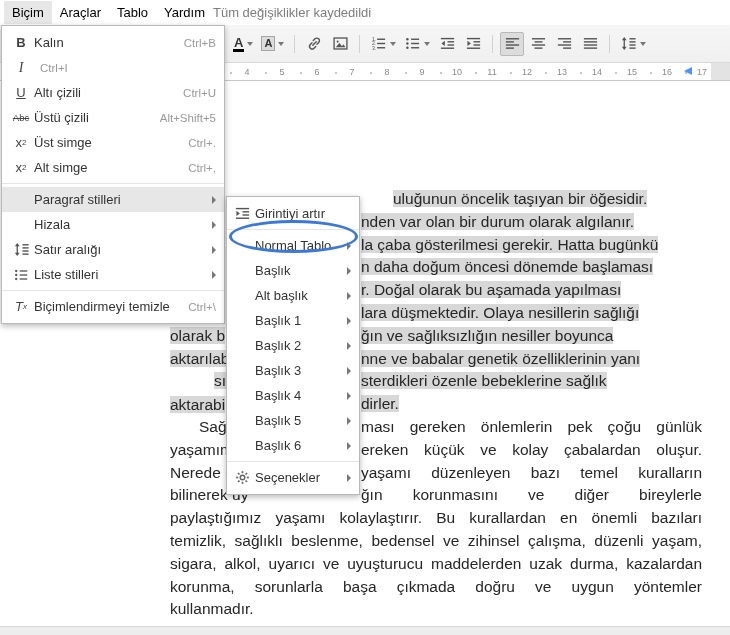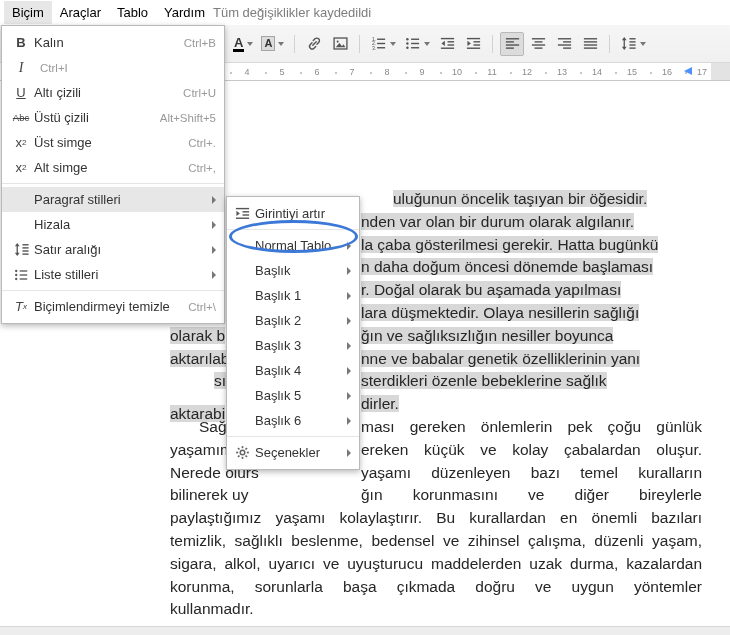--- a/index.html
+++ b/index.html
@@ -273,21 +273,21 @@
       <div class="line" style="left: 361px; top: 152px;"><span class="sel">la çaba gösterilmesi gerekir. Hatta bugünkü</span></div>
       <div class="line" style="left: 361px; top: 197px;"><span class="sel">r. Doğal olarak bu aşamada yapılması</span></div>
       <div class="line" style="left: 361px; top: 174px;"><span class="sel">n daha doğum öncesi dönemde başlaması</span></div>
       <div class="line" style="left: 361px; top: 220px;"><span class="sel">lara düşmektedir. Olaya nesillerin sağlığı</span></div>
       <div class="line" style="left: 170px; top: 243px;"><span class="sel">olarak b</span></div>
       <div class="line" style="left: 361px; top: 243px;"><span class="sel">ğın ve sağlıksızlığın nesiller boyunca</span></div>
       <div class="line" style="left: 170px; top: 266px;"><span class="sel">aktarılab</span></div>
       <div class="line" style="left: 361px; top: 266px;"><span class="sel">nne ve babalar genetik özelliklerinin yanı</span></div>
       <div class="line" style="left: 170px; top: 288px; padding-left: 44px;"><span class="sel">sıra ken</span></div>
       <div class="line" style="left: 361px; top: 288px;"><span class="sel">sterdikleri özenle bebeklerine sağlık</span></div>
-      <div class="line" style="left: 170px; top: 321px;"><span class="sel">aktarabi</span></div>
+      <div class="line" style="left: 170px; top: 312px;"><span class="sel">aktarabi</span></div>
       <div class="line" style="left: 361px; top: 311px;"><span class="sel">dirler.</span></div>
       <div class="line" style="left: 199px; top: 334px;"><span>Sağlıklı bi</span></div>
       <div class="line jst" style="left: 361px; top: 334px; width: 341px;"><span>ması gereken önlemlerin pek çoğu günlük</span></div>
       <div class="line" style="left: 170px; top: 357px;"><span>yaşamımızda</span></div>
       <div class="line jst" style="left: 361px; top: 357px; width: 341px;"><span>ereken küçük ve kolay çabalardan oluşur.</span></div>
       <div class="line" style="left: 170px; top: 380px;"><span>Nerede olurs</span></div>
       <div class="line jst" style="left: 361px; top: 380px; width: 341px;"><span>yaşamı düzenleyen bazı temel kuralların</span></div>
       <div class="line" style="left: 170px; top: 402px;"><span>bilinerek uy</span></div>
       <div class="line jst" style="left: 361px; top: 402px; width: 341px;"><span>ğın korunmasını ve diğer bireylerle</span></div>
       <div class="line jst" style="left: 170px; top: 425px; width: 532px;"><span>paylaştığımız yaşamı kolaylaştırır. Bu kurallardan en önemli bazıları</span></div>
@@ -417,20 +417,25 @@
         <span class="mi-label">Normal Tablo</span>
         <span class="mi-arrow"></span>
       </div>
       <div class="menu-item">
         <span class="mi-icon"></span>
         <span class="mi-label">Başlık</span>
         <span class="mi-arrow"></span>
       </div>
       <div class="menu-item">
         <span class="mi-icon"></span>
+        <span class="mi-label">Alt başlık</span>
+        <span class="mi-arrow"></span>
+      </div>
+      <div class="menu-item">
+        <span class="mi-icon"></span>
         <span class="mi-label">Başlık 1</span>
         <span class="mi-arrow"></span>
       </div>
       <div class="menu-item">
         <span class="mi-icon"></span>
         <span class="mi-label">Başlık 2</span>
         <span class="mi-arrow"></span>
       </div>
       <div class="menu-item">
         <span class="mi-icon"></span>

